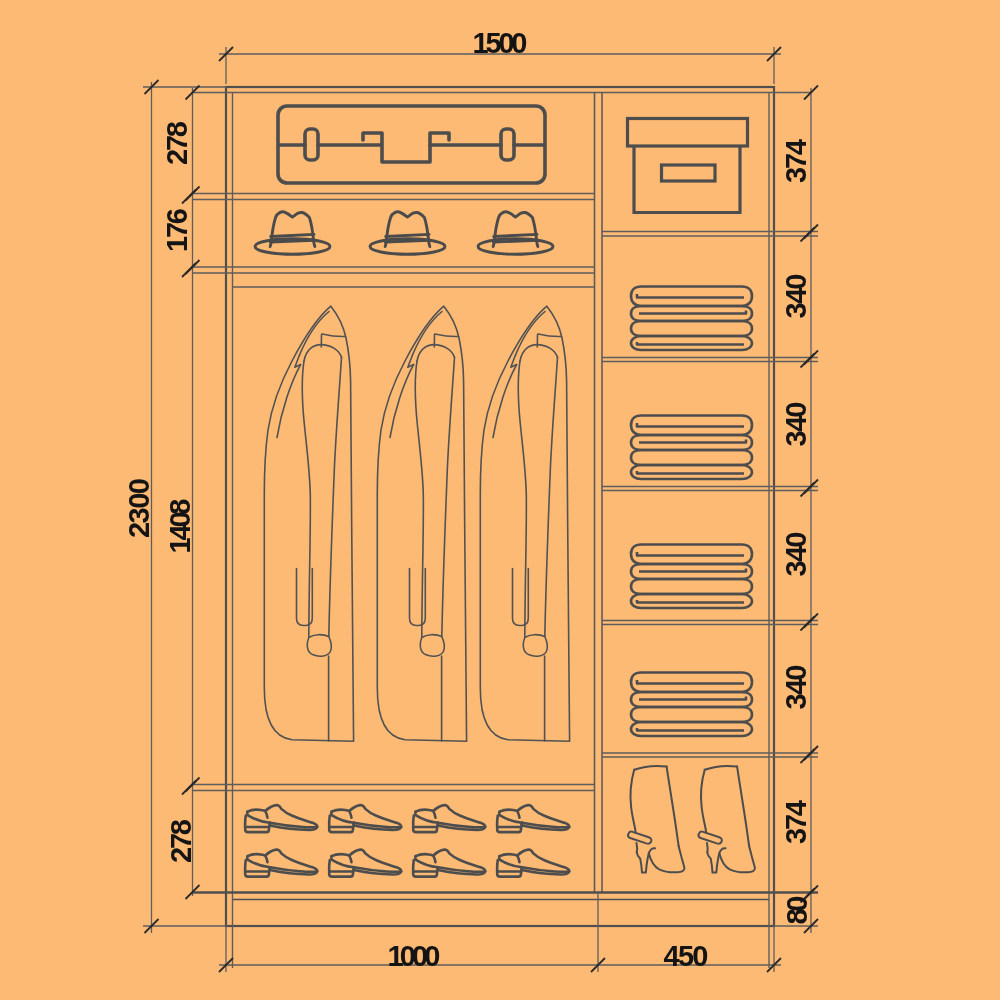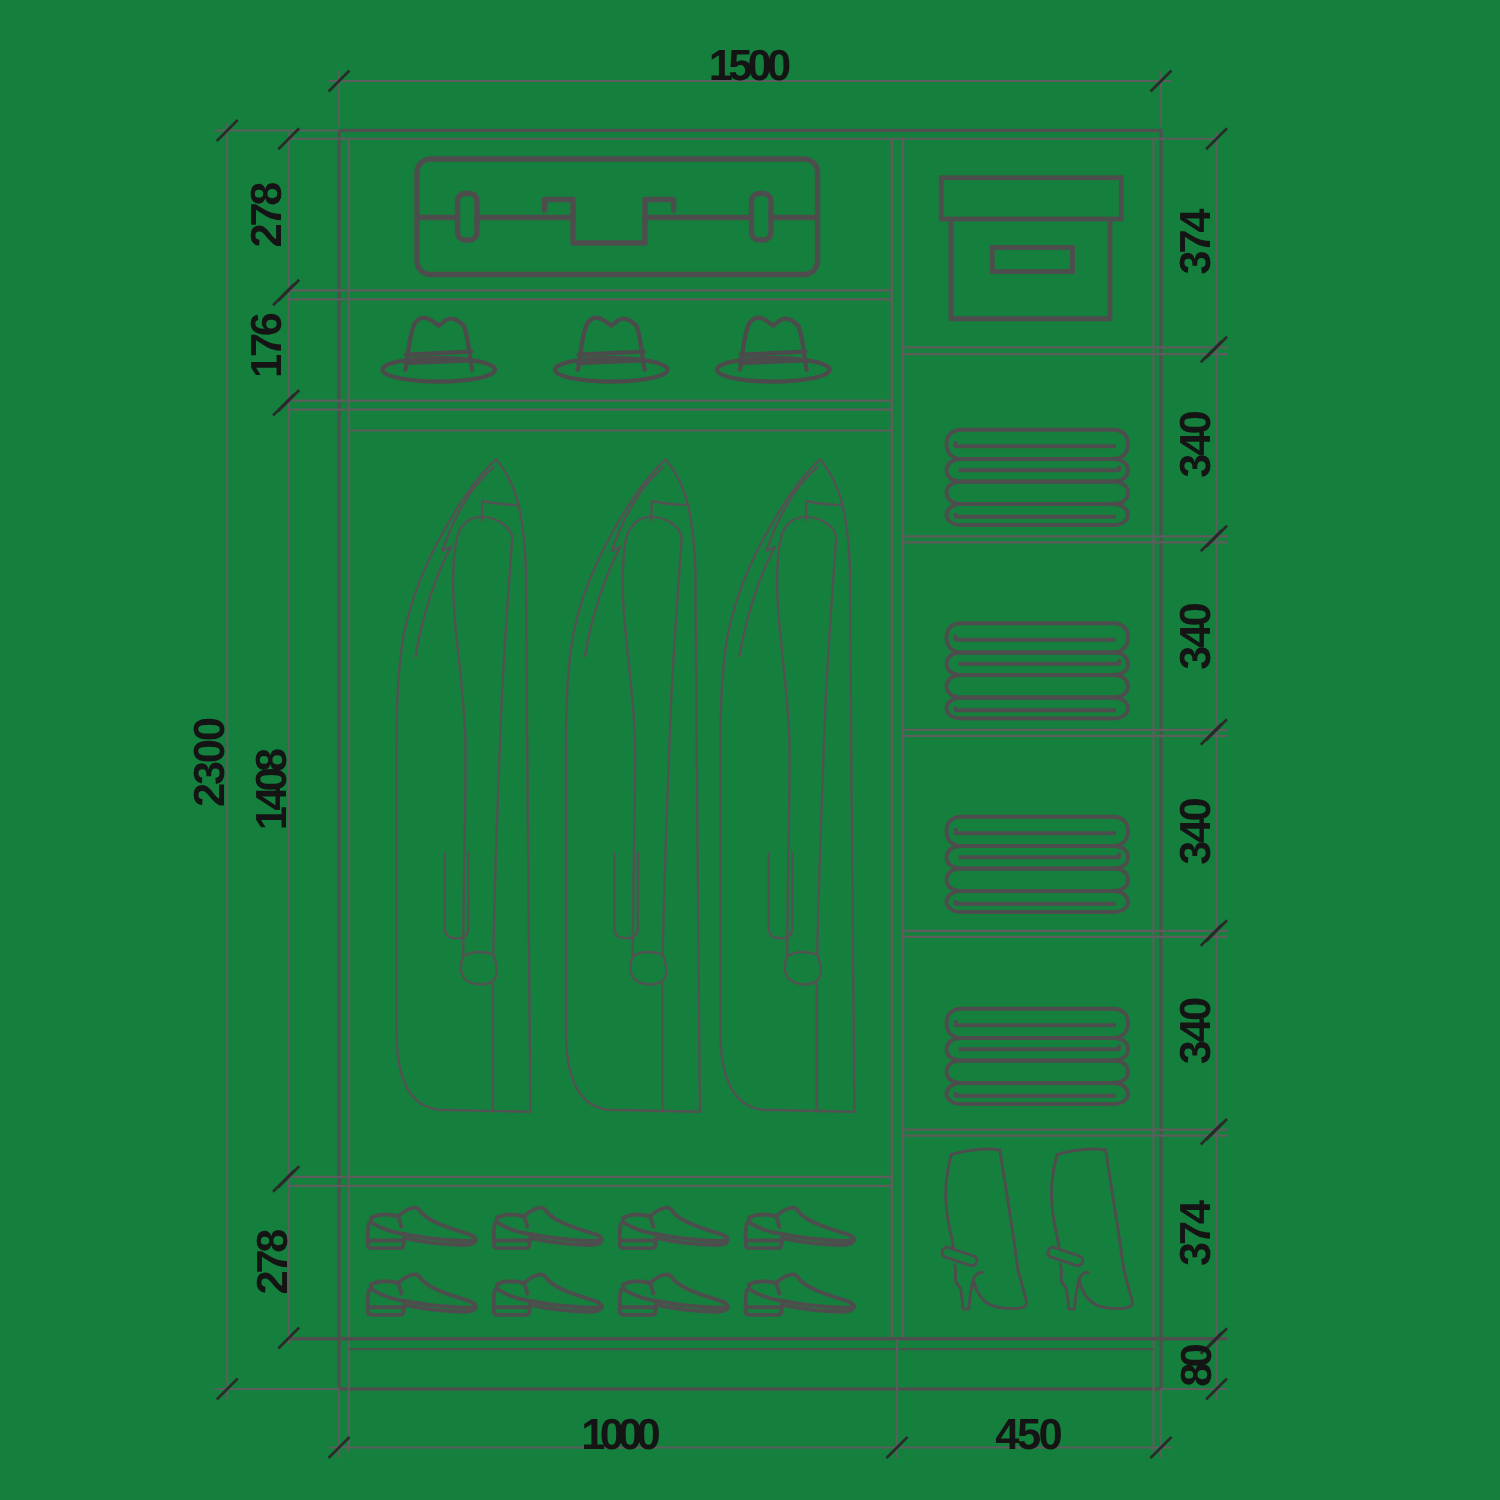--- a/index.html
+++ b/index.html
@@ -1,16 +1,16 @@
 <!DOCTYPE html>
 <html><head>
 <meta charset="utf-8">
 <style>
   html,body{margin:0;padding:0;background:#ffffff;}
-  .wrap{width:1000px;height:1000px;position:relative;background:#15803d;}
+  .wrap{width:1000px;height:1000px;position:relative;background:#fdba74;}
   svg{position:absolute;top:0;left:0;}
   text{font-family:"Liberation Sans",sans-serif;font-weight:bold;fill:#141414;}
 </style>
 </head>
 <body>
 <div class="wrap">
 <svg width="1000" height="1000" viewBox="0 0 1000 1000" fill="none">
 
   <g stroke="#4f4f4f" stroke-width="2.2">
     <rect x="226" y="87" width="548" height="839"></rect>

